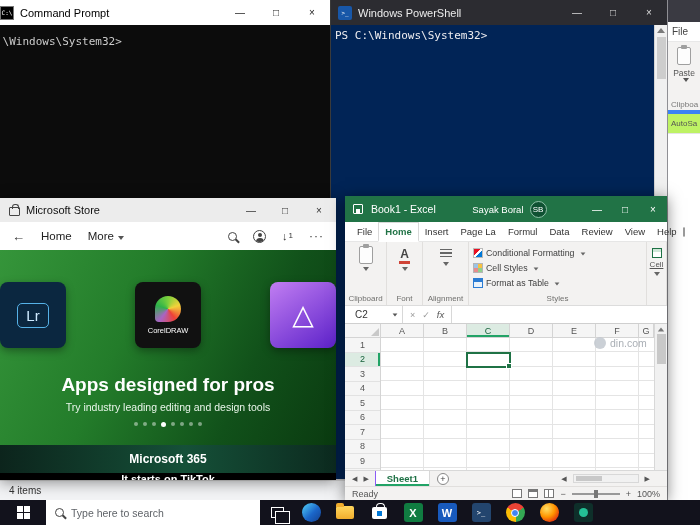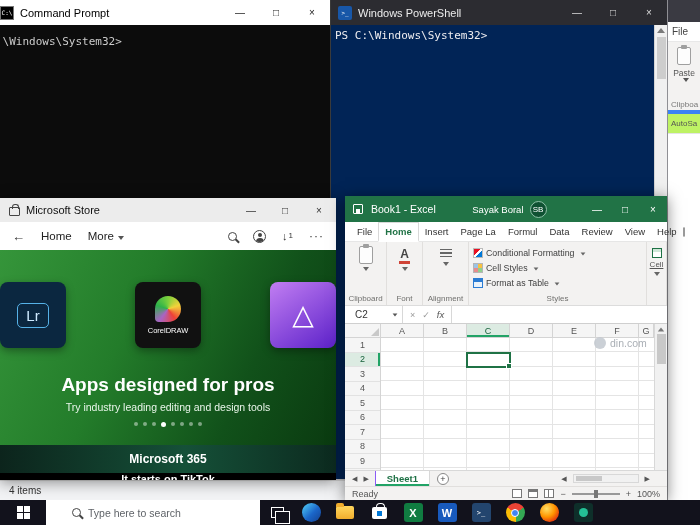--- a/index.html
+++ b/index.html
@@ -165,21 +165,21 @@
   
   .watermark { position:absolute; left:594px; top:337px; z-index:6; display:flex; align-items:center; gap:4px; opacity:.85; }
   .wm-logo { width:12px; height:12px; border-radius:50%; background:#c3c8cf; }
   .wm-text { color:#9ba1a8; font-size:10.5px; }
 
   
   .taskbar { position:absolute; left:0; bottom:0; width:700px; height:25px; background:#12121c; z-index:10; display:flex; align-items:stretch; }
   .tb-start { width:46px; display:flex; align-items:center; justify-content:center; }
   .winlogo { display:grid; grid-template-columns:6px 6px; grid-template-rows:6px 6px; gap:1px; }
   .winlogo span { background:#fff; }
-  .tb-search { width:214px; background:#fff; display:flex; align-items:center; gap:7px; padding-left:26px; }
+  .tb-search { width:214px; background:#fff; display:flex; align-items:center; gap:7px; padding-left:9px; }
   .tb-search input { border:none; outline:none; font-size:10.5px; color:#444; width:160px; font-family:"Liberation Sans",sans-serif; background:transparent; }
   .tb-search input::placeholder { color:#5f6368; }
   .tb-btn { width:34px; display:flex; align-items:center; justify-content:center; }
   .tv-ico { width:13px; height:11px; border:1.3px solid #fff; position:relative; background:transparent; }
   .tv-ico::before { content:""; position:absolute; left:3px; top:3px; width:13px; height:11px; border:1.3px solid #fff; background:#12121c; }
   .tb-ico { width:19px; height:19px; border-radius:3px; display:flex; align-items:center; justify-content:center; color:#fff; font-weight:bold; font-size:11px; }
   .i-edge { border-radius:50%; background:linear-gradient(135deg,#4ec9f5 5%,#1b66c9 55%,#14418f 100%); }
   .i-folder { width:18px; height:13px; background:linear-gradient(#ffd75e,#f0ad2d); border-radius:2px; position:relative; }
   .i-folder::before { content:""; position:absolute; top:-3px; left:0; width:8px; height:4px; background:#f0ad2d; border-radius:2px 2px 0 0; }
   .i-store { width:15px; height:12px; background:#fff; border-radius:2px; position:relative; }

